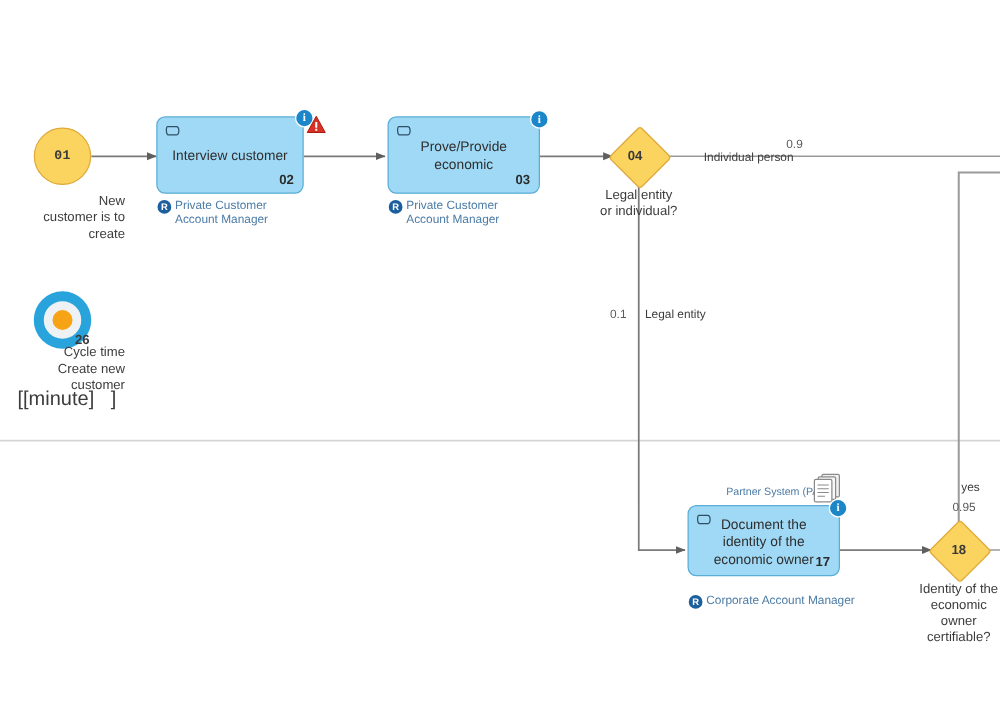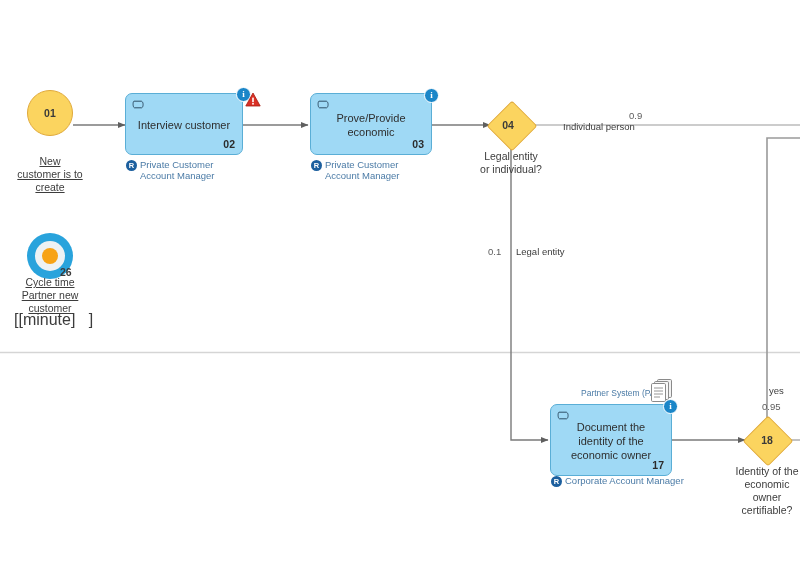--- a/index.html
+++ b/index.html
@@ -43,25 +43,24 @@
     border: 1.5px solid #e0a93a;
   }
   .event-num {
     font-size: 10.5px;
     font-weight: bold;
     color: #3a3a3a;
     letter-spacing: .2px;
   }
   .event-label {
     position: absolute;
-    text-align: center;
+    text-align: right;
     font-size: 10.5px;
     line-height: 13px;
     color: #3c3c3c;
-    text-decoration: underline;
   }
 
   
   .kpi-ring {
     position: absolute;
     width: 46px; height: 46px;
     border-radius: 50%;
     background: #29a3dc;
     display: flex;
     align-items: center;
@@ -236,38 +235,38 @@
 
     <path d="M800,138 L767,138 L767,452" fill="none" stroke="#9a9a9a" stroke-width="1.6"></path>
 
     <path d="M511,147 L511,440 L548,440" fill="none" stroke="#7a7a7a" stroke-width="1.4" marker-end="url(#arrow)"></path>
 
     <line x1="672" y1="440" x2="745" y2="440" stroke="#7a7a7a" stroke-width="1.4" marker-end="url(#arrow)"></line>
 
     <line x1="789" y1="440" x2="800" y2="440" stroke="#9a9a9a" stroke-width="1.2"></line>
   </svg>
 
-  <div class="event event-start abs" style="left:27px; top:90px;">
+  <div class="event event-start abs" style="left:27px; top:102px;font-family:Liberation Mono, monospace;">
     <span class="event-num">01</span>
   </div>
   <div class="event-label" style="left:0px; top:155px; width:100px;">
     <div>New</div>
     <div>customer is to</div>
     <div>create</div>
   </div>
 
   <div class="kpi-ring" style="left:27px; top:233px;">
     <div class="inner">
       <div class="dot"></div>
     </div>
   </div>
   <div class="kpi-num" style="left:60px; top:266px;">26</div>
   <div class="event-label" style="left:0px; top:276px; width:100px;">
     <div>Cycle time</div>
-    <div>Partner new</div>
+    <div>Create new</div>
     <div>customer</div>
   </div>
   <div class="kpi-unit" style="left:14px; top:311px;">[[minute]   ]</div>
 
   <div class="task" style="left:125px; top:93px; width:118px; height:62px;">
     <svg class="task-marker" viewBox="0 0 13 11">
       <path d="M2,2.2 C0.7,2.2 0.7,8.8 2.6,8.8 L9.4,8.8 C11.6,8.8 11.8,2.2 9.1,2.2 Z" fill="none" stroke="#2f4f66" stroke-width="1"></path>
     </svg>
     <div class="task-title">Interview customer</div>
     <div class="task-num">02</div>
@@ -317,21 +316,21 @@
   <svg style="position:absolute; left:650px; top:378px; width:26px; height:26px;" viewBox="0 0 26 26">
     <rect x="7.5" y="1.5" width="14" height="18" rx="1.2" fill="#f2f2f2" stroke="#8a8a8a" stroke-width="1"></rect>
     <rect x="4.5" y="3.5" width="14" height="18" rx="1.2" fill="#f7f7f7" stroke="#8a8a8a" stroke-width="1"></rect>
     <rect x="1.5" y="5.5" width="14" height="18" rx="1.2" fill="#ffffff" stroke="#8a8a8a" stroke-width="1"></rect>
     <line x1="4" y1="10" x2="13" y2="10" stroke="#8a8a8a" stroke-width="0.9"></line>
     <line x1="4" y1="13" x2="13" y2="13" stroke="#8a8a8a" stroke-width="0.9"></line>
     <line x1="4" y1="16" x2="13" y2="16" stroke="#8a8a8a" stroke-width="0.9"></line>
     <line x1="4" y1="19" x2="10" y2="19" stroke="#8a8a8a" stroke-width="0.9"></line>
   </svg>
 
-  <div class="task" style="left:550px; top:404px; width:122px; height:72px;">
+  <div class="task" style="left:550px; top:404px; width:122px; height:57px;">
     <svg class="task-marker" viewBox="0 0 13 11">
       <path d="M2,2.2 C0.7,2.2 0.7,8.8 2.6,8.8 L9.4,8.8 C11.6,8.8 11.8,2.2 9.1,2.2 Z" fill="none" stroke="#2f4f66" stroke-width="1"></path>
     </svg>
     <div class="task-title">
       <div>Document the</div>
       <div>identity of the</div>
       <div>economic owner</div>
     </div>
     <div class="task-num">17</div>
   </div>

